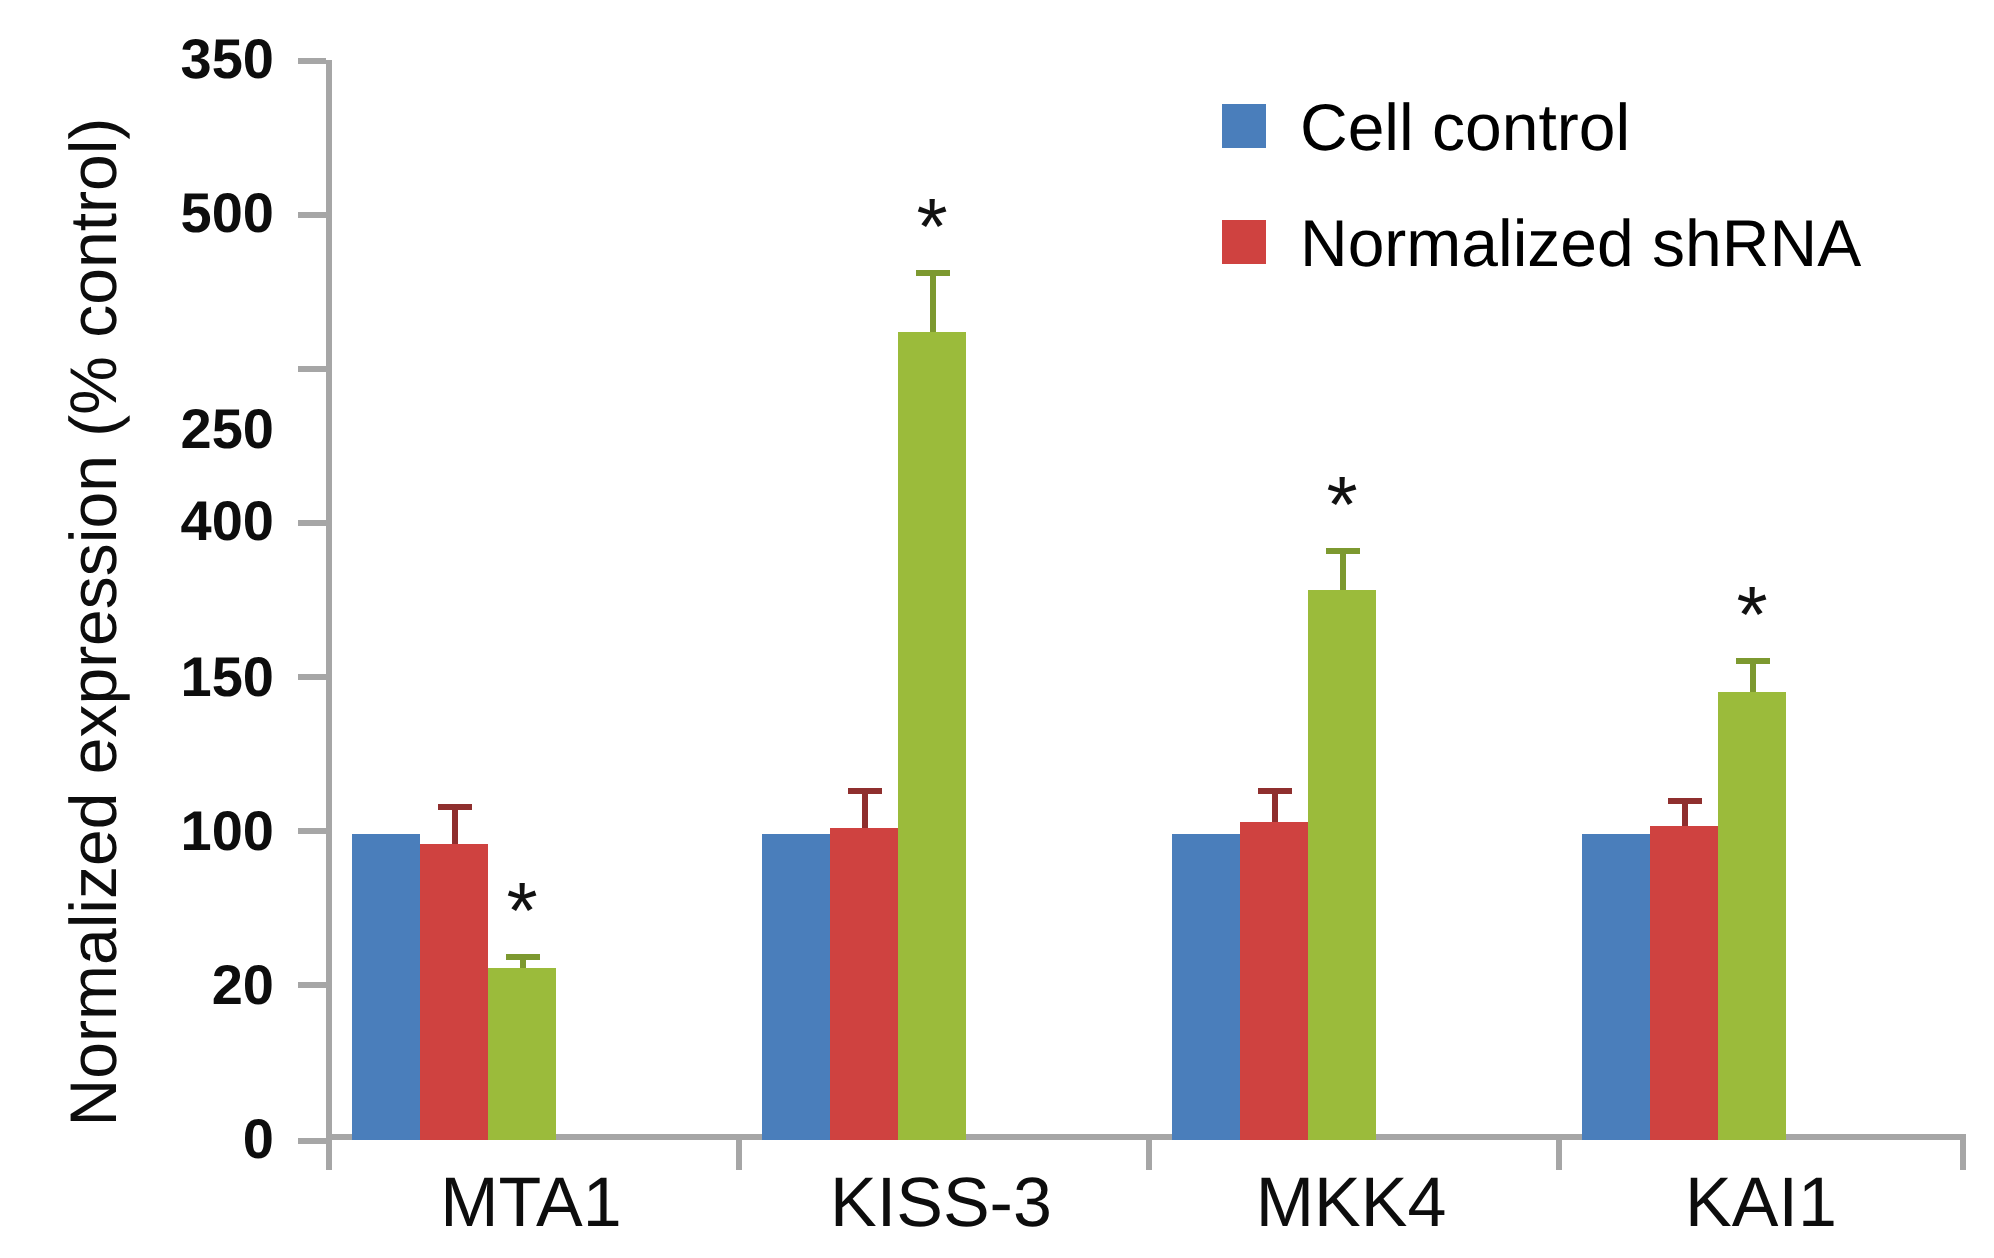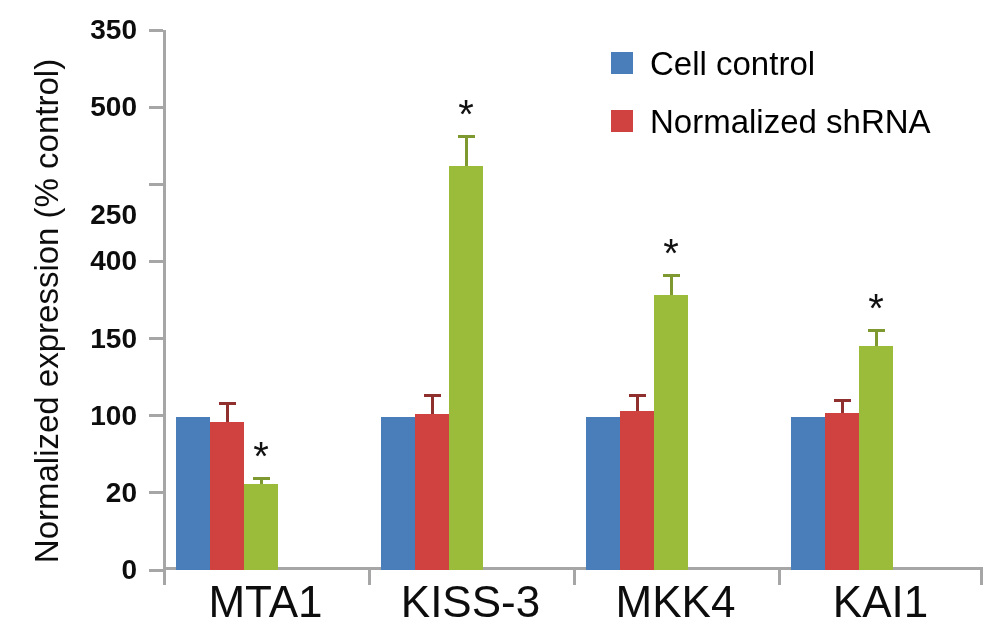--- a/index.html
+++ b/index.html
@@ -78,21 +78,21 @@
     line-height:22px;
     color:#111;
     font-family:"Liberation Sans",sans-serif;
   }
 
   
   .xcat{
     position:absolute;
     top:584px;
     text-align:center;
-    font-size:44px;
+    font-size:35px;
     line-height:35px;
     color:#0d0d0d;
     white-space:nowrap;
   }
 
   
   .legend{
     position:absolute;
     left:611px; top:34px;
   }

